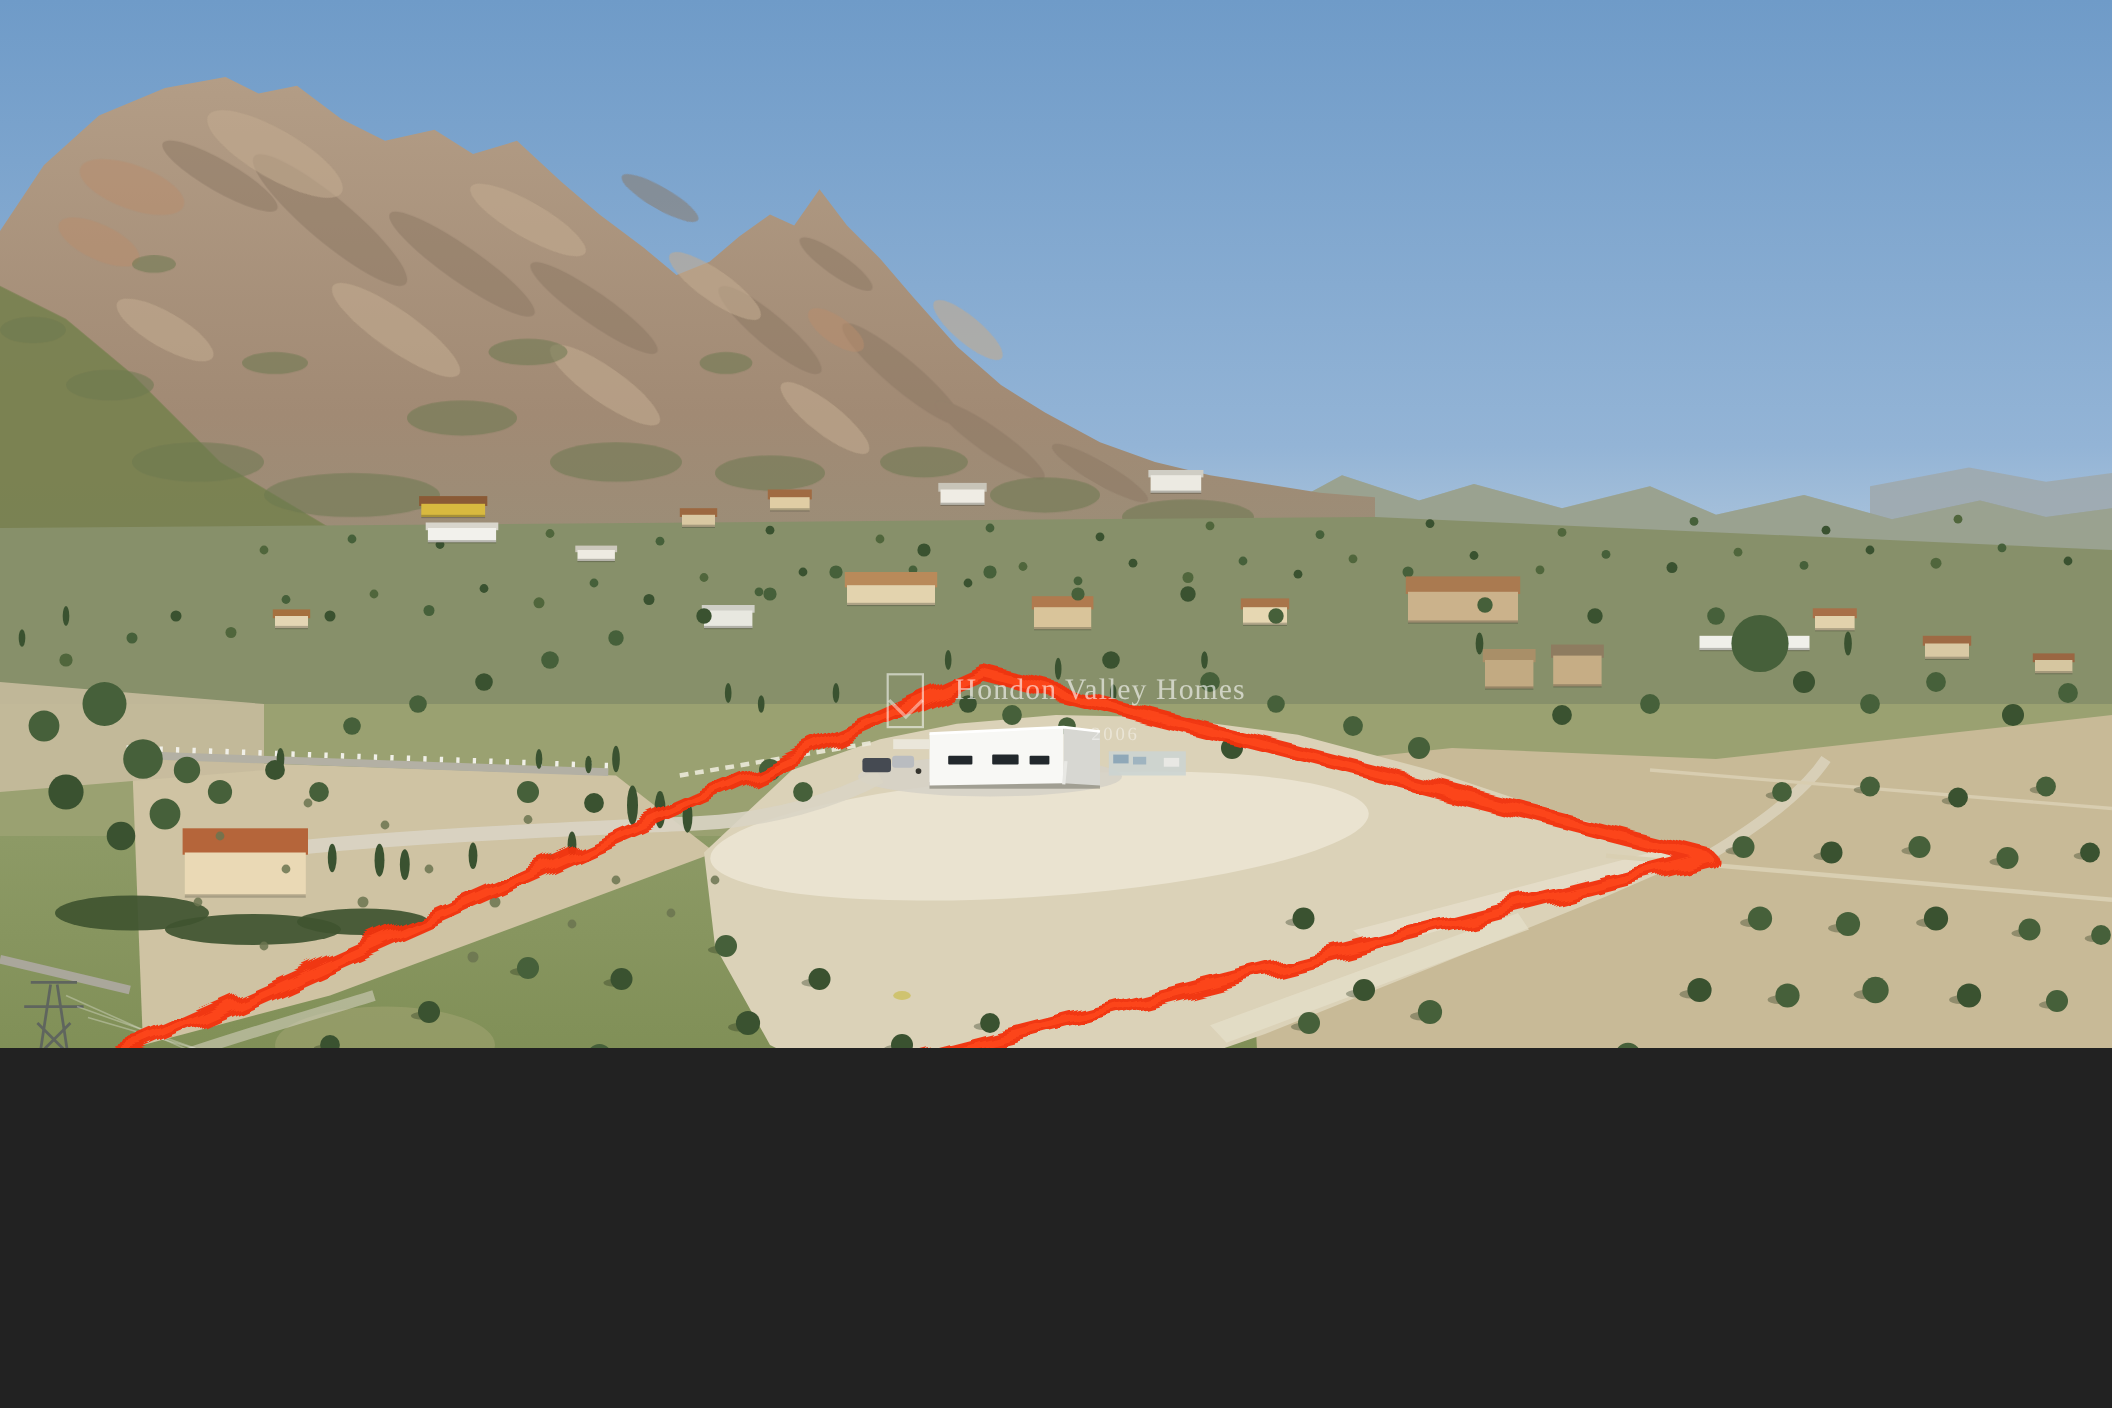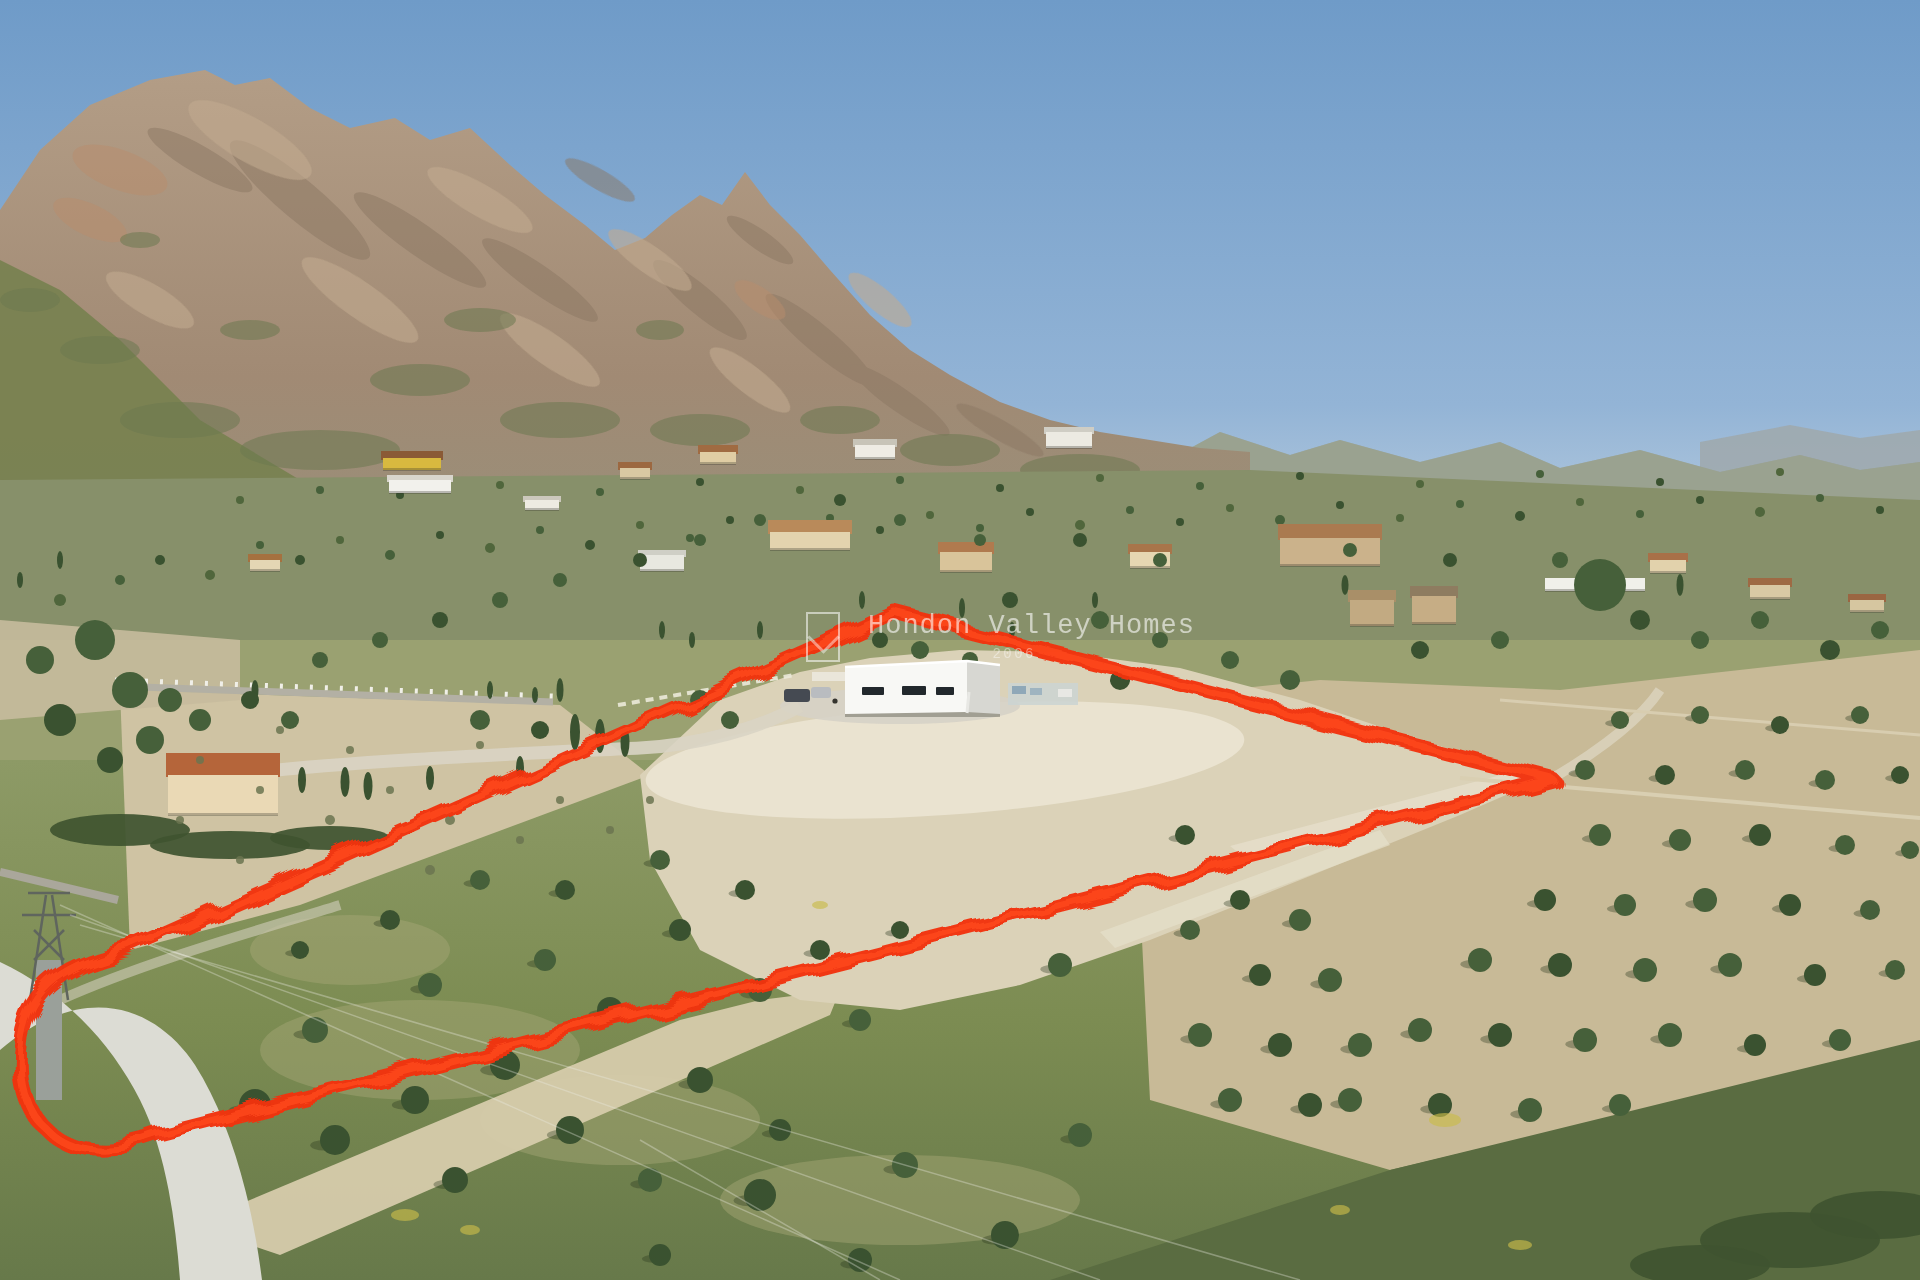--- a/index.html
+++ b/index.html
@@ -1,24 +1,24 @@
 <!DOCTYPE html>
 <html><head>
 <meta charset="utf-8">
 <style>
   html,body{margin:0;padding:0;background:#222;}
-  .stage{position:relative;width:1920px;height:1280px;overflow:hidden;font-family:Liberation Mono, monospace;}
+  .stage{position:relative;width:1920px;height:952px;overflow:hidden;font-family:Liberation Serif, serif;}
   .stage svg{position:absolute;left:0;top:0;}
   .watermark{position:absolute;left:806px;top:612px;display:flex;align-items:flex-start;pointer-events:none;}
   .wm-logo{width:30px;height:46px;border:2px solid rgba(255,255,255,.55);margin-right:28px;position:relative;}
   .wm-logo::after{content:"";position:absolute;left:4px;top:12px;width:20px;height:20px;
     border-left:3px solid rgba(255,255,255,.45);border-bottom:3px solid rgba(255,255,255,.45);transform:rotate(-45deg);}
   .wm-text{display:flex;flex-direction:column;}
   .wm-brand{font-size:27px;letter-spacing:1px;color:rgba(255,255,255,.60);font-weight:400;line-height:1.05;white-space:nowrap;}
-  .wm-tagline{font-size:14px;letter-spacing:2.5px;color:rgba(255,255,255,.42);margin-top:6px;width:168px;text-align:right;white-space:nowrap;}
+  .wm-tagline{font-size:17px;letter-spacing:2.5px;color:rgba(255,255,255,.42);margin-top:18px;width:168px;text-align:right;white-space:nowrap;}
 </style>
 </head>
 <body>
 
 <div class="stage">
 <svg width="1920" height="1280" viewBox="0 0 1920 1280">
   <defs>
     <linearGradient id="skyg" x1="0" y1="0" x2="0" y2="1">
       <stop offset="0" stop-color="#6f9bc8"></stop>
           <stop offset="0.75" stop-color="#93b4d6"></stop>

